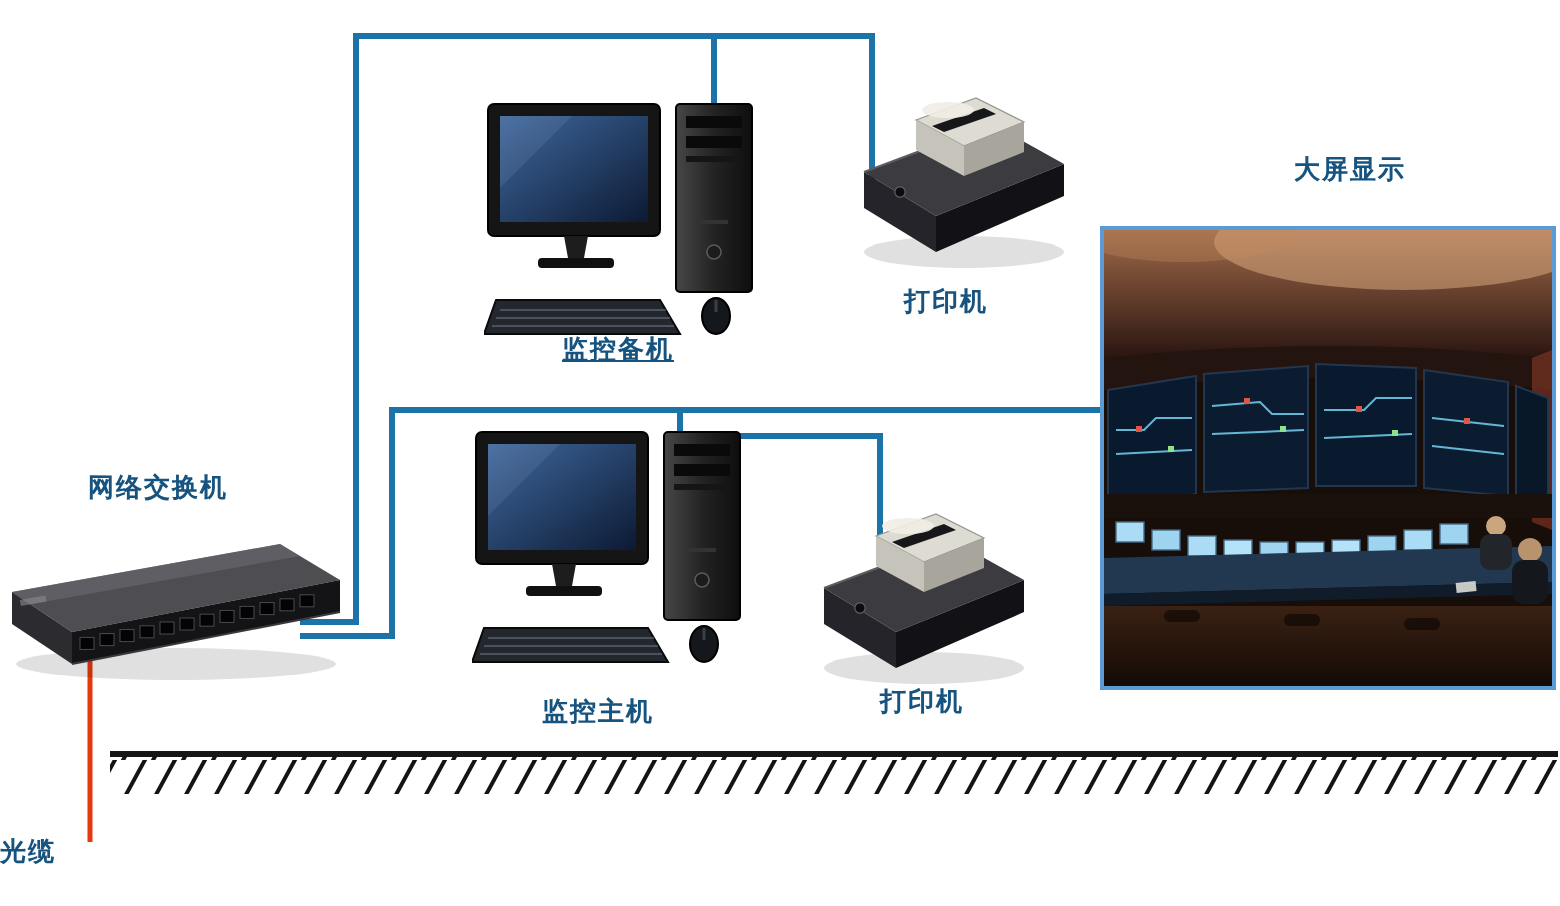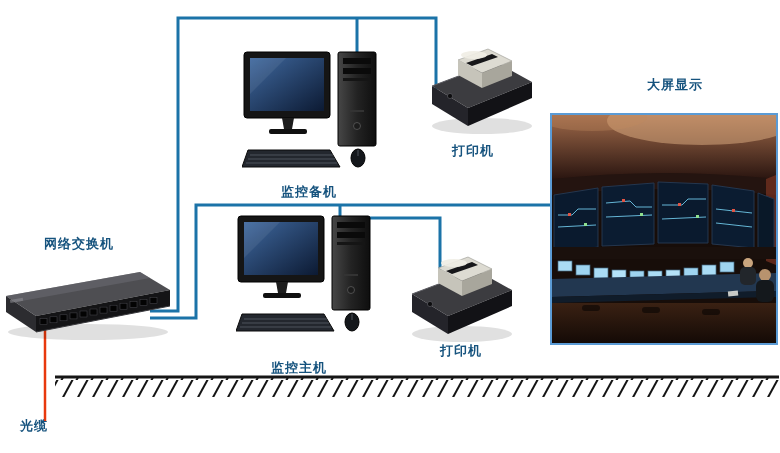--- a/index.html
+++ b/index.html
@@ -230,20 +230,20 @@
       <rect x="204" y="165" width="18" height="22" rx="6" fill="#14181c"></rect>
       <rect x="176" y="176" width="10" height="5" fill="#e8e8e0" opacity="0.85" transform="rotate(-6 181 178)"></rect>
       <rect x="0" y="188" width="224" height="40" fill="url(#floorg)"></rect>
       <rect x="30" y="190" width="18" height="6" rx="3" fill="#000" opacity="0.5"></rect>
       <rect x="90" y="192" width="18" height="6" rx="3" fill="#000" opacity="0.5"></rect>
       <rect x="150" y="194" width="18" height="6" rx="3" fill="#000" opacity="0.5"></rect>
     </svg>
   </div>
 
   <div class="label" style="left:44px;top:235px;">网络交换机</div>
-  <div class="label" style="left:281px;top:183px;">监控备机</div>
+  <div class="label" style="left:281px;top:166px;text-decoration:underline;">监控备机</div>
   <div class="label" style="left:452px;top:142px;">打印机</div>
   <div class="label" style="left:631px;top:76px;margin-left:16px;">大屏显示</div>
-  <div class="label" style="left:271px;top:347px;margin-top:12px;">监控主机</div>
+  <div class="label" style="left:271px;top:347px;">监控主机</div>
   <div class="label" style="left:440px;top:342px;">打印机</div>
-  <div class="label" style="left:20px;top:417px;">光缆</div>
+  <div class="label" style="left:0;top:417px;">光缆</div>
 
 </div>
 
 </body></html>

